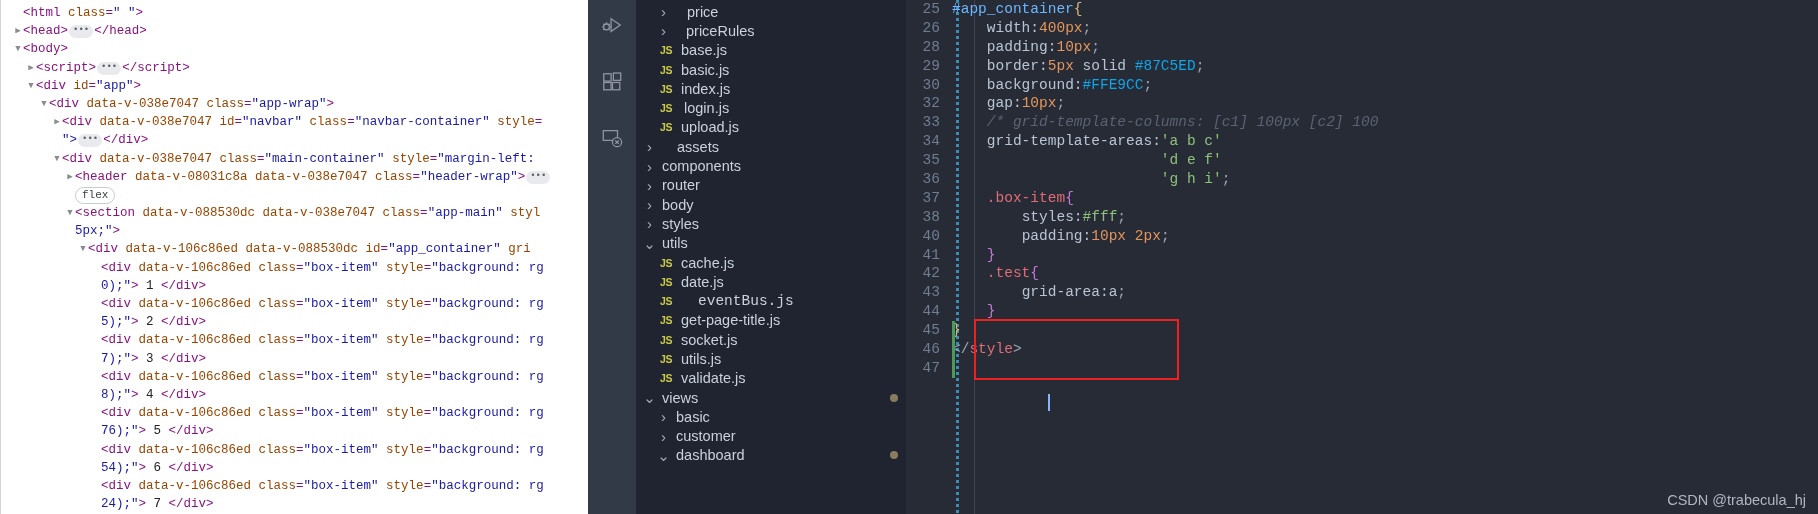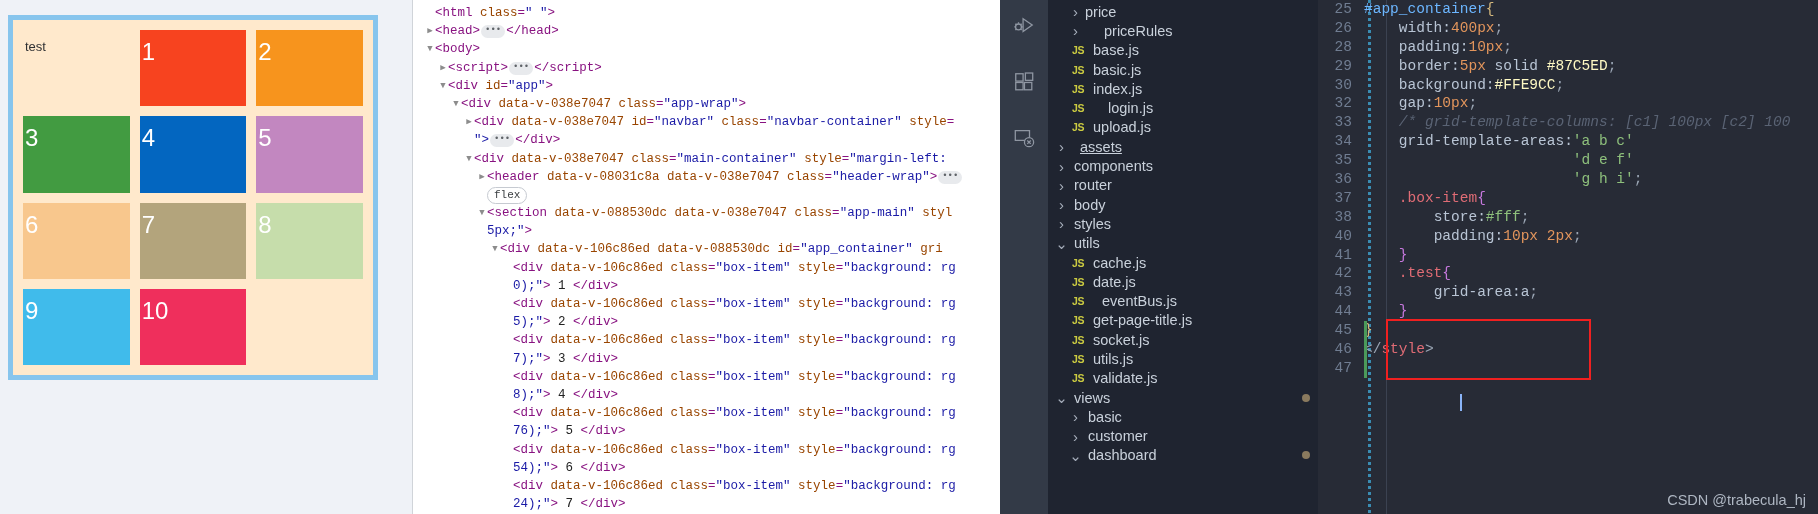--- a/index.html
+++ b/index.html
@@ -197,21 +197,21 @@
     text-align: right;
     padding-right: 12px;
     color: #707d92;
   }
   .ed-code { white-space: pre; }
   .c-sel   { color: #6cb6ff; }  
   .c-tag   { color: #e06c75; }
   .c-prop  { color: #b8c4d4; }
   .c-num   { color: #e2955c; }
   .c-str   { color: #8ec07c; }
-  .c-hex   { color: #fef9c3; }
+  .c-hex   { color: #0ea5e9; }
   .c-com   { color: #5a6374; font-style: italic; }
   .c-brace { color: #d7ba7d; }
   .c-brace2{ color: #c678dd; }
   .c-punc  { color: #9aa5b4; }
   .c-cls   { color: #e06c75; }
 
   .indent-guides {
     position: absolute;
     left: 46px; top: 0; bottom: 0;
     width: 0;
@@ -252,35 +252,20 @@
     color: #aeb6c2;
     font-family: "Liberation Sans", sans-serif;
     font-size: 14.5px;
   }
 </style>
 </head>
 <body>
 
 <div id="root">
 
-  <div class="browser-pane">
-    <div class="app-container" id="grid-container" style="border-color: rgb(135, 197, 237); background: rgb(255, 233, 204);">
-      <div class="test-box">test</div>
-    <div class="box-item gi-1" style="background: rgb(247, 67, 31);">1</div>
-        <div class="box-item gi-2" style="background: rgb(247, 148, 29);">2</div>
-        <div class="box-item gi-3" style="background: rgb(66, 155, 65);">3</div>
-        <div class="box-item gi-4" style="background: rgb(3, 102, 192);">4</div>
-        <div class="box-item gi-5" style="background: rgb(194, 135, 192);">5</div>
-        <div class="box-item gi-6" style="background: rgb(248, 199, 141);">6</div>
-        <div class="box-item gi-7" style="background: rgb(179, 164, 124);">7</div>
-        <div class="box-item gi-8" style="background: rgb(198, 221, 171);">8</div>
-        <div class="box-item gi-9" style="background: rgb(64, 187, 235);">9</div>
-        <div class="box-item gi-10" style="background: rgb(239, 47, 92);">10</div>
-      </div>
-  </div>
 
   <div class="dom-pane">
     <div class="dom-code" id="dom-code"><div class="dom-line" style="padding-left: 0px;"><span class="tri"></span><span class="pn">&lt;</span><span class="tw">html</span><span class="an"> class</span><span class="pn">=</span><span class="av">" "</span><span class="pn">&gt;</span></div><div class="dom-line" style="padding-left: 0px;"><span class="tri">▶</span><span class="pn">&lt;</span><span class="tw">head</span><span class="pn">&gt;</span><span class="ellipsis-pill">•••</span><span class="pn">&lt;/</span><span class="tw">head</span><span class="pn">&gt;</span></div><div class="dom-line" style="padding-left: 0px;"><span class="tri">▼</span><span class="pn">&lt;</span><span class="tw">body</span><span class="pn">&gt;</span></div><div class="dom-line" style="padding-left: 13px;"><span class="tri">▶</span><span class="pn">&lt;</span><span class="tw">script</span><span class="pn">&gt;</span><span class="ellipsis-pill">•••</span><span class="pn">&lt;/</span><span class="tw">script</span><span class="pn">&gt;</span></div><div class="dom-line" style="padding-left: 13px;"><span class="tri">▼</span><span class="pn">&lt;</span><span class="tw">div</span><span class="an"> id</span><span class="pn">=</span><span class="av">"app"</span><span class="pn">&gt;</span></div><div class="dom-line" style="padding-left: 26px;"><span class="tri">▼</span><span class="pn">&lt;</span><span class="tw">div</span><span class="an"> data-v-038e7047</span><span class="an"> class</span><span class="pn">=</span><span class="av">"app-wrap"</span><span class="pn">&gt;</span></div><div class="dom-line" style="padding-left: 39px;"><span class="tri">▶</span><span class="pn">&lt;</span><span class="tw">div</span><span class="an"> data-v-038e7047</span><span class="an"> id</span><span class="pn">=</span><span class="av">"navbar"</span><span class="an"> class</span><span class="pn">=</span><span class="av">"navbar-container"</span><span class="an"> style</span><span class="pn">=</span></div><div class="dom-line" style="padding-left: 39px;"><span class="tri"></span><span class="av">"&gt;</span><span class="ellipsis-pill">•••</span><span class="pn">&lt;/</span><span class="tw">div</span><span class="pn">&gt;</span></div><div class="dom-line" style="padding-left: 39px;"><span class="tri">▼</span><span class="pn">&lt;</span><span class="tw">div</span><span class="an"> data-v-038e7047</span><span class="an"> class</span><span class="pn">=</span><span class="av">"main-container"</span><span class="an"> style</span><span class="pn">=</span><span class="av">"margin-left:</span></div><div class="dom-line" style="padding-left: 52px;"><span class="tri">▶</span><span class="pn">&lt;</span><span class="tw">header</span><span class="an"> data-v-08031c8a</span><span class="an"> data-v-038e7047</span><span class="an"> class</span><span class="pn">=</span><span class="av">"header-wrap"</span><span class="pn">&gt;</span><span class="ellipsis-pill">•••</span></div><div class="dom-line" style="padding-left: 52px;"><span class="tri"></span><span class="flex-badge">flex</span></div><div class="dom-line" style="padding-left: 52px;"><span class="tri">▼</span><span class="pn">&lt;</span><span class="tw">section</span><span class="an"> data-v-088530dc</span><span class="an"> data-v-038e7047</span><span class="an"> class</span><span class="pn">=</span><span class="av">"app-main"</span><span class="an"> styl</span></div><div class="dom-line" style="padding-left: 52px;"><span class="tri"></span><span class="av">5px;"</span><span class="pn">&gt;</span></div><div class="dom-line" style="padding-left: 65px;"><span class="tri">▼</span><span class="pn">&lt;</span><span class="tw">div</span><span class="an"> data-v-106c86ed</span><span class="an"> data-v-088530dc</span><span class="an"> id</span><span class="pn">=</span><span class="av">"app_container"</span><span class="an"> gri</span></div><div class="dom-line" style="padding-left: 78px;"><span class="tri"></span><span class="pn">&lt;</span><span class="tw">div</span><span class="an"> data-v-106c86ed</span><span class="an"> class</span><span class="pn">=</span><span class="av">"box-item"</span><span class="an"> style</span><span class="pn">=</span><span class="av">"background: rg</span></div><div class="dom-line" style="padding-left: 78px;"><span class="tri"></span><span class="av">0);"</span><span class="pn">&gt;</span><span class="txt"> 1 </span><span class="pn">&lt;/</span><span class="tw">div</span><span class="pn">&gt;</span></div><div class="dom-line" style="padding-left: 78px;"><span class="tri"></span><span class="pn">&lt;</span><span class="tw">div</span><span class="an"> data-v-106c86ed</span><span class="an"> class</span><span class="pn">=</span><span class="av">"box-item"</span><span class="an"> style</span><span class="pn">=</span><span class="av">"background: rg</span></div><div class="dom-line" style="padding-left: 78px;"><span class="tri"></span><span class="av">5);"</span><span class="pn">&gt;</span><span class="txt"> 2 </span><span class="pn">&lt;/</span><span class="tw">div</span><span class="pn">&gt;</span></div><div class="dom-line" style="padding-left: 78px;"><span class="tri"></span><span class="pn">&lt;</span><span class="tw">div</span><span class="an"> data-v-106c86ed</span><span class="an"> class</span><span class="pn">=</span><span class="av">"box-item"</span><span class="an"> style</span><span class="pn">=</span><span class="av">"background: rg</span></div><div class="dom-line" style="padding-left: 78px;"><span class="tri"></span><span class="av">7);"</span><span class="pn">&gt;</span><span class="txt"> 3 </span><span class="pn">&lt;/</span><span class="tw">div</span><span class="pn">&gt;</span></div><div class="dom-line" style="padding-left: 78px;"><span class="tri"></span><span class="pn">&lt;</span><span class="tw">div</span><span class="an"> data-v-106c86ed</span><span class="an"> class</span><span class="pn">=</span><span class="av">"box-item"</span><span class="an"> style</span><span class="pn">=</span><span class="av">"background: rg</span></div><div class="dom-line" style="padding-left: 78px;"><span class="tri"></span><span class="av">8);"</span><span class="pn">&gt;</span><span class="txt"> 4 </span><span class="pn">&lt;/</span><span class="tw">div</span><span class="pn">&gt;</span></div><div class="dom-line" style="padding-left: 78px;"><span class="tri"></span><span class="pn">&lt;</span><span class="tw">div</span><span class="an"> data-v-106c86ed</span><span class="an"> class</span><span class="pn">=</span><span class="av">"box-item"</span><span class="an"> style</span><span class="pn">=</span><span class="av">"background: rg</span></div><div class="dom-line" style="padding-left: 78px;"><span class="tri"></span><span class="av">76);"</span><span class="pn">&gt;</span><span class="txt"> 5 </span><span class="pn">&lt;/</span><span class="tw">div</span><span class="pn">&gt;</span></div><div class="dom-line" style="padding-left: 78px;"><span class="tri"></span><span class="pn">&lt;</span><span class="tw">div</span><span class="an"> data-v-106c86ed</span><span class="an"> class</span><span class="pn">=</span><span class="av">"box-item"</span><span class="an"> style</span><span class="pn">=</span><span class="av">"background: rg</span></div><div class="dom-line" style="padding-left: 78px;"><span class="tri"></span><span class="av">54);"</span><span class="pn">&gt;</span><span class="txt"> 6 </span><span class="pn">&lt;/</span><span class="tw">div</span><span class="pn">&gt;</span></div><div class="dom-line" style="padding-left: 78px;"><span class="tri"></span><span class="pn">&lt;</span><span class="tw">div</span><span class="an"> data-v-106c86ed</span><span class="an"> class</span><span class="pn">=</span><span class="av">"box-item"</span><span class="an"> style</span><span class="pn">=</span><span class="av">"background: rg</span></div><div class="dom-line" style="padding-left: 78px;"><span class="tri"></span><span class="av">24);"</span><span class="pn">&gt;</span><span class="txt"> 7 </span><span class="pn">&lt;/</span><span class="tw">div</span><span class="pn">&gt;</span></div></div>
   </div>
 
   <div class="activity-bar">
     <div class="act-icon">
       <svg width="22" height="22" viewBox="0 0 24 24" fill="none" stroke="#b3bac6" stroke-width="1.4">
         <path d="M11 4 L21 11 L11 18 Z"></path>
         <circle cx="6" cy="13" r="3.2"></circle>
@@ -300,49 +285,49 @@
         <path d="M2.5 4 H18 V14.5 H2.5 Z"></path>
         <circle cx="17.5" cy="16.5" r="5" fill="#333a47"></circle>
         <path d="M15.6 14.7 L19.4 18.4 M19.4 14.7 L15.6 18.4"></path>
       </svg>
     </div>
   </div>
 
   <div class="explorer" id="explorer">
       <div class="tree-row" style="padding-left: 20px;">
         <span class="chev" style="font-size: 15px;">›</span>
-        <span class="lbl" style="margin-left: 2px;">price</span>
-      </div>
-      <div class="tree-row" style="padding-left: 20px;">
-        <span class="chev" style="font-size: 15px;">›</span>
-        <span class="lbl" style="margin-left: 21px;">priceRules</span>
+        <span class="lbl" style="margin-left: 16px;">price</span>
+      </div>
+      <div class="tree-row" style="padding-left: 20px;">
+        <span class="chev" style="font-size: 15px;">›</span>
+        <span class="lbl" style="margin-left: 15px;">priceRules</span>
       </div>
       <div class="tree-row" style="padding-left: 20px;">
         <span class="jsbadge">JS</span>
         <span class="lbl" style="margin-left: 5px;">base.js</span>
       </div>
       <div class="tree-row" style="padding-left: 20px;">
         <span class="jsbadge">JS</span>
         <span class="lbl" style="margin-left: 5px;">basic.js</span>
       </div>
       <div class="tree-row" style="padding-left: 20px;">
         <span class="jsbadge">JS</span>
         <span class="lbl" style="margin-left: 5px;">index.js</span>
       </div>
       <div class="tree-row" style="padding-left: 20px;">
         <span class="jsbadge">JS</span>
-        <span class="lbl" style="margin-left: 20px;">login.js</span>
+        <span class="lbl" style="margin-left: 8px;">login.js</span>
       </div>
       <div class="tree-row" style="padding-left: 20px;">
         <span class="jsbadge">JS</span>
         <span class="lbl" style="margin-left: 5px;">upload.js</span>
       </div>
       <div class="tree-row" style="padding-left: 6px;">
         <span class="chev" style="font-size: 15px;">›</span>
-        <span class="lbl" style="margin-left: 11px; text-decoration: underline;">assets</span>
+        <span class="lbl" style="margin-left: 20px;">assets</span>
       </div>
       <div class="tree-row" style="padding-left: 6px;">
         <span class="chev" style="font-size: 15px;">›</span>
         <span class="lbl" style="margin-left: 5px;">components</span>
       </div>
       <div class="tree-row" style="padding-left: 6px;">
         <span class="chev" style="font-size: 15px;">›</span>
         <span class="lbl" style="margin-left: 5px;">router</span>
       </div>
       <div class="tree-row" style="padding-left: 6px;">
@@ -360,21 +345,21 @@
       <div class="tree-row" style="padding-left: 20px;">
         <span class="jsbadge">JS</span>
         <span class="lbl" style="margin-left: 5px;">cache.js</span>
       </div>
       <div class="tree-row" style="padding-left: 20px;">
         <span class="jsbadge">JS</span>
         <span class="lbl" style="margin-left: 5px;">date.js</span>
       </div>
       <div class="tree-row" style="padding-left: 20px;">
         <span class="jsbadge">JS</span>
-        <span class="lbl" style="margin-left: 14px;">eventBus.js</span>
+        <span class="lbl" style="margin-left: 22px; font-family: Liberation Mono, monospace;">eventBus.js</span>
       </div>
       <div class="tree-row" style="padding-left: 20px;">
         <span class="jsbadge">JS</span>
         <span class="lbl" style="margin-left: 5px;">get-page-title.js</span>
       </div>
       <div class="tree-row" style="padding-left: 20px;">
         <span class="jsbadge">JS</span>
         <span class="lbl" style="margin-left: 5px;">socket.js</span>
       </div>
       <div class="tree-row" style="padding-left: 20px;">
@@ -415,21 +400,21 @@
         <div class="ed-line"><span class="ln">26</span><span class="ed-code"><span>    </span><span class="c-prop">width:</span><span class="c-num">400px</span><span class="c-punc">;</span></span></div>
         <div class="ed-line"><span class="ln">28</span><span class="ed-code"><span>    </span><span class="c-prop">padding:</span><span class="c-num">10px</span><span class="c-punc">;</span></span></div>
         <div class="ed-line"><span class="ln">29</span><span class="ed-code"><span>    </span><span class="c-prop">border:</span><span class="c-num">5px</span><span class="c-prop"> solid </span><span class="c-hex">#87C5ED</span><span class="c-punc">;</span></span></div>
         <div class="ed-line"><span class="ln">30</span><span class="ed-code"><span>    </span><span class="c-prop">background:</span><span class="c-hex">#FFE9CC</span><span class="c-punc">;</span></span></div>
         <div class="ed-line"><span class="ln">32</span><span class="ed-code"><span>    </span><span class="c-prop">gap:</span><span class="c-num">10px</span><span class="c-punc">;</span></span></div>
         <div class="ed-line"><span class="ln">33</span><span class="ed-code"><span>    </span><span class="c-com">/* grid-template-columns: [c1] 100px [c2] 100</span></span></div>
         <div class="ed-line"><span class="ln">34</span><span class="ed-code"><span>    </span><span class="c-prop">grid-template-areas:</span><span class="c-str">'a b c'</span></span></div>
         <div class="ed-line"><span class="ln">35</span><span class="ed-code"><span>                        </span><span class="c-str">'d e f'</span></span></div>
         <div class="ed-line"><span class="ln">36</span><span class="ed-code"><span>                        </span><span class="c-str">'g h i'</span><span class="c-punc">;</span></span></div>
         <div class="ed-line"><span class="ln">37</span><span class="ed-code"><span>    </span><span class="c-cls">.box-item</span><span class="c-brace2">{</span></span></div>
-        <div class="ed-line"><span class="ln">38</span><span class="ed-code"><span>        </span><span class="c-prop">store:</span><span class="c-str">#fff</span><span class="c-punc">;</span></span></div>
+        <div class="ed-line"><span class="ln">38</span><span class="ed-code"><span>        </span><span class="c-prop">styles:</span><span class="c-str">#fff</span><span class="c-punc">;</span></span></div>
         <div class="ed-line"><span class="ln">40</span><span class="ed-code"><span>        </span><span class="c-prop">padding:</span><span class="c-num">10px</span><span> </span><span class="c-num">2px</span><span class="c-punc">;</span></span></div>
         <div class="ed-line"><span class="ln">41</span><span class="ed-code"><span>    </span><span class="c-brace2">}</span></span></div>
         <div class="ed-line"><span class="ln">42</span><span class="ed-code"><span>    </span><span class="c-cls">.test</span><span class="c-brace2">{</span></span></div>
         <div class="ed-line"><span class="ln">43</span><span class="ed-code"><span>        </span><span class="c-prop">grid-area:a</span><span class="c-punc">;</span></span></div>
         <div class="ed-line"><span class="ln">44</span><span class="ed-code"><span>    </span><span class="c-brace2">}</span></span></div>
         <div class="ed-line"><span class="ln">45</span><span class="ed-code"><span class="c-brace">}</span></span></div>
         <div class="ed-line"><span class="ln">46</span><span class="ed-code"><span class="c-punc">&lt;/</span><span class="c-tag">style</span><span class="c-punc">&gt;</span></span></div>
         <div class="ed-line"><span class="ln">47</span><span class="ed-code"></span></div>
       </div>
     <div class="change-green" style="top:321px;height:57px;"></div>

